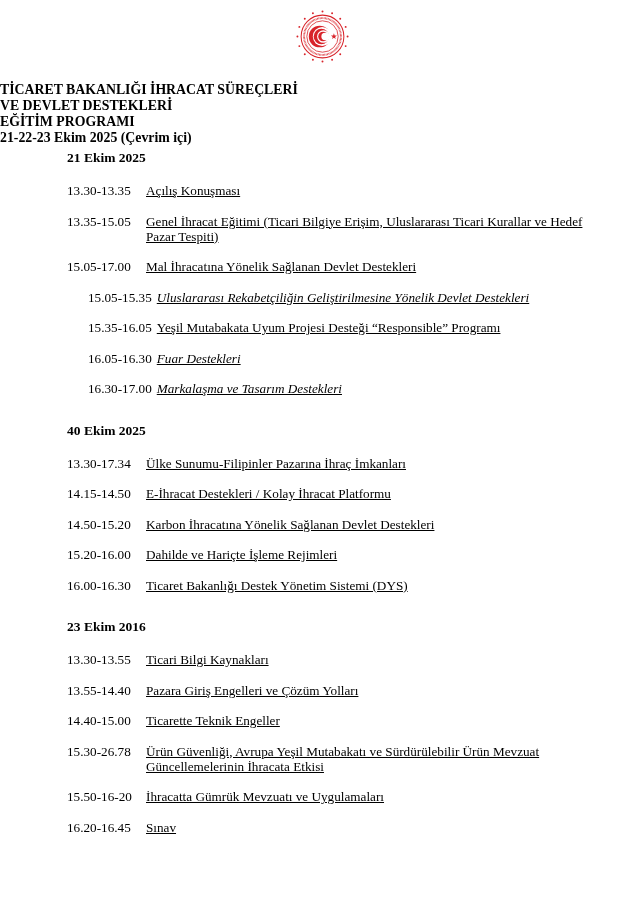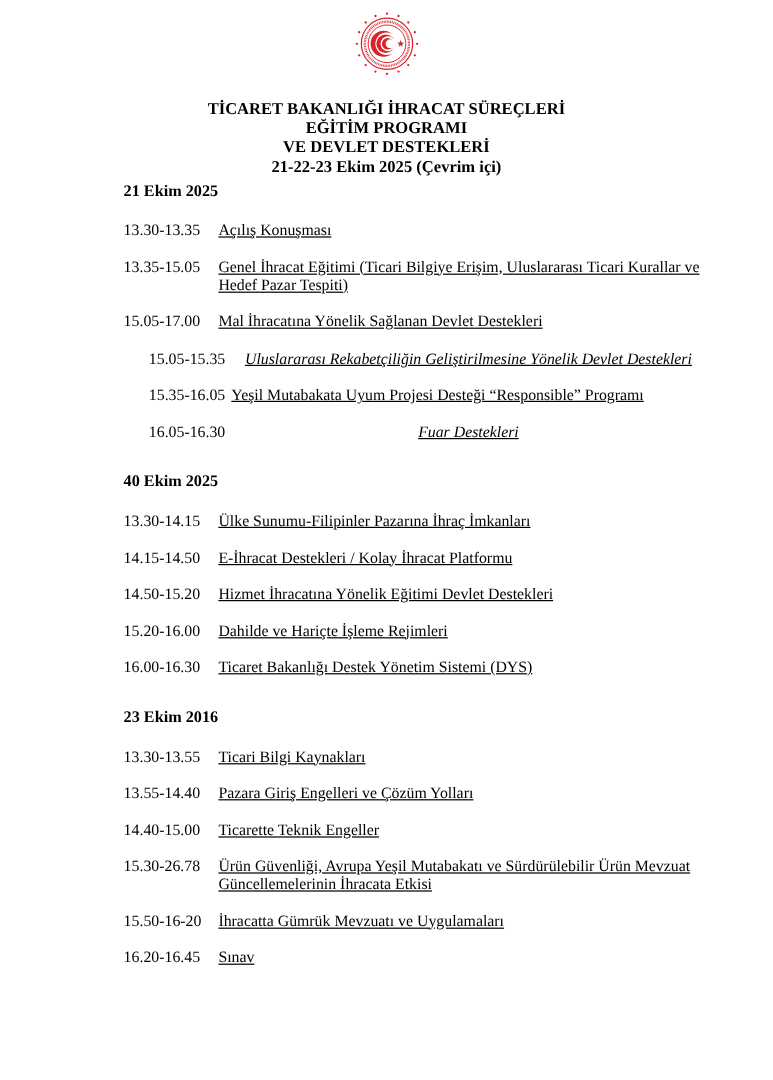--- a/index.html
+++ b/index.html
@@ -9,28 +9,28 @@
     font-family: "Liberation Serif", serif;
     color: #000000;
     overflow: hidden;
     position: relative;
   }
   .logo-wrap { padding-top: 8px; text-align: center; }
   .logo-wrap svg { display: inline-block; }
 
   .title-block {
     margin-top: 13px;
-    text-align: center;
+    text-align: left;
     font-weight: bold;
     font-size: 13.8px;
     line-height: 16px;
   }
 
   .schedule {
-    padding-left: 103px;
+    padding-left: 67px;
     padding-right: 56px;
     font-size: 13.2px;
   }
   .day { display: flow-root; }
   .day-date {
     font-weight: bold;
     font-size: 13.5px;
     margin: 11px 0 17px 0;
   }
   .day:first-child .day-date { margin-top: 4px; }
@@ -39,21 +39,21 @@
     display: flex;
     align-items: flex-start;
     line-height: 15px;
     margin-bottom: 15.5px;
   }
   .session-row .time { flex: 0 0 79px; white-space: nowrap; }
   .session-row .topic { flex: 1 1 auto; text-decoration: underline; }
 
   .session-row.sub { padding-left: 21px; }
   .session-row.sub .time { flex: 0 0 auto; margin-right: 5px; }
-  .session-row.italic .topic { font-style: italic; text-align: center; }
+  .session-row.italic .topic { font-style: italic; }
 </style>
 </head>
 <body>
 
 <div class="page">
 
   <div class="logo-wrap">
     <svg width="57" height="57" viewBox="0 0 100 100">
       <g id="logo-dots">
           <circle cx="94.00" cy="50.00" r="1.7" fill="#d8232a"></circle>
@@ -82,22 +82,22 @@
       <circle cx="48" cy="50" r="13.5" fill="var(--brand-red,#d8232a)"></circle>
       <circle cx="51.5" cy="50" r="11" fill="#ffffff"></circle>
       <circle cx="51" cy="50" r="8.5" fill="var(--brand-red,#d8232a)"></circle>
       <circle cx="54.5" cy="50" r="6.5" fill="#ffffff"></circle>
       <polygon points="70,44.5 71.29,48.22 75.23,48.3 72.09,50.68 73.23,54.45 70,52.2 66.77,54.45 67.91,50.68 64.77,48.3 68.71,48.22" fill="var(--brand-red,#d8232a)"></polygon>
     </svg>
   </div>
 
   <div class="title-block">
     <div>TİCARET BAKANLIĞI İHRACAT SÜREÇLERİ</div>
+    <div>VE DEVLET DESTEKLERİ</div>
     <div>EĞİTİM PROGRAMI</div>
-    <div>VE DEVLET DESTEKLERİ</div>
     <div>21-22-23 Ekim 2025 (Çevrim içi)</div>
   </div>
 
   <div class="schedule" id="schedule">
   <section class="day">
     <h2 class="day-date">21 Ekim 2025</h2>
     <div class="sessions">
   <div class="session-row">
     <span class="time">13.30-13.35</span>
     <span class="topic">Açılış Konuşması</span>
@@ -121,39 +121,43 @@
   <div class="session-row sub">
     <span class="time">15.35-16.05</span>
     <span class="topic">Yeşil Mutabakata Uyum Projesi Desteği “Responsible” Programı</span>
   </div>
 
   <div class="session-row sub italic">
     <span class="time">16.05-16.30</span>
     <span class="topic">Fuar Destekleri</span>
   </div>
 
+  <div class="session-row sub italic">
+    <span class="time">16.30-17.00</span>
+    <span class="topic">Markalaşma ve Tasarım Destekleri</span>
+  </div>
 </div>
   </section>
 
   <section class="day">
     <h2 class="day-date">40 Ekim 2025</h2>
     <div class="sessions">
   <div class="session-row">
-    <span class="time">13.30-14.15</span>
+    <span class="time">13.30-17.34</span>
     <span class="topic">Ülke Sunumu-Filipinler Pazarına İhraç İmkanları</span>
   </div>
 
   <div class="session-row">
     <span class="time">14.15-14.50</span>
     <span class="topic">E-İhracat Destekleri / Kolay İhracat Platformu</span>
   </div>
 
   <div class="session-row">
     <span class="time">14.50-15.20</span>
-    <span class="topic">Hizmet İhracatına Yönelik Eğitimi Devlet Destekleri</span>
+    <span class="topic">Karbon İhracatına Yönelik Sağlanan Devlet Destekleri</span>
   </div>
 
   <div class="session-row">
     <span class="time">15.20-16.00</span>
     <span class="topic">Dahilde ve Hariçte İşleme Rejimleri</span>
   </div>
 
   <div class="session-row">
     <span class="time">16.00-16.30</span>
     <span class="topic">Ticaret Bakanlığı Destek Yönetim Sistemi (DYS)</span>

